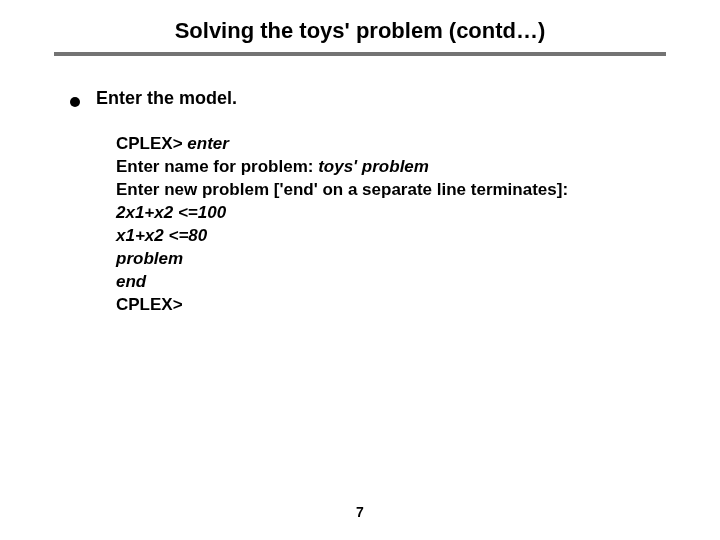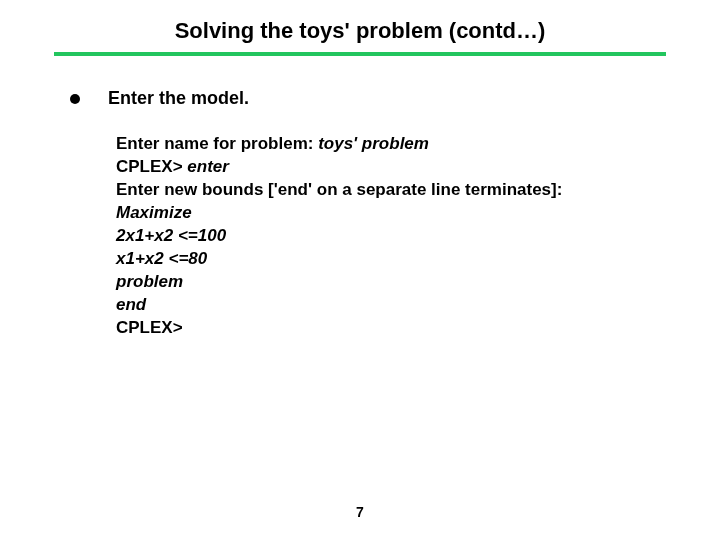--- a/index.html
+++ b/index.html
@@ -15,35 +15,35 @@
       position: relative;
     }
     .slide {
       width: 100%;
       height: 100%;
       padding: 0;
     }
     .title-area {
       padding: 18px 0 8px 0;
       text-align: center;
-      border-bottom: 4px solid #22c55e;
+      border-bottom: 4px solid #737373;
       margin: 0 54px;
     }
     .title {
       font-size: 22px;
       font-weight: bold;
       color: #000000;
     }
     .content {
       padding: 32px 70px 0 70px;
     }
     .bullet-row {
       display: flex;
-      align-items: flex-start;
-      gap: 28px;
+      align-items: center;
+      gap: 16px;
     }
     .bullet-dot {
       width: 10px;
       height: 10px;
       background: #000000;
       border-radius: 50%;
       margin-top: 6px;
       flex-shrink: 0;
     }
     .bullet-text {
@@ -82,24 +82,23 @@
 <div class="slide">
   <div class="title-area">
     <div class="title">Solving the toys' problem (contd…)</div>
   </div>
   <div class="content">
     <div class="bullet-row">
       <div class="bullet-dot"></div>
       <div class="bullet-text">Enter the model.</div>
     </div>
     <div class="code-block">
+      <span class="code-line"><span>CPLEX&gt; </span><span class="italic">enter</span></span>
       <span class="code-line"><span>Enter name for problem: </span><span class="italic">toys' problem</span></span>
-      <span class="code-line"><span>CPLEX&gt; </span><span class="italic">enter</span></span>
-      <span class="code-line"><span>Enter new bounds ['end' on a separate line terminates]:</span><span class="italic"></span></span>
-      <span class="code-line"><span></span><span class="italic">Maximize</span></span>
+      <span class="code-line"><span>Enter new problem ['end' on a separate line terminates]:</span><span class="italic"></span></span>
       <span class="code-line"><span></span><span class="italic">2x1+x2 &lt;=100</span></span>
       <span class="code-line"><span></span><span class="italic">x1+x2 &lt;=80</span></span>
       <span class="code-line"><span></span><span class="italic">problem</span></span>
       <span class="code-line"><span></span><span class="italic">end</span></span>
       <span class="code-line"><span>CPLEX&gt;</span><span class="italic"></span></span>
     </div>
   </div>
   <div class="page-number">7</div>
 </div>
 

